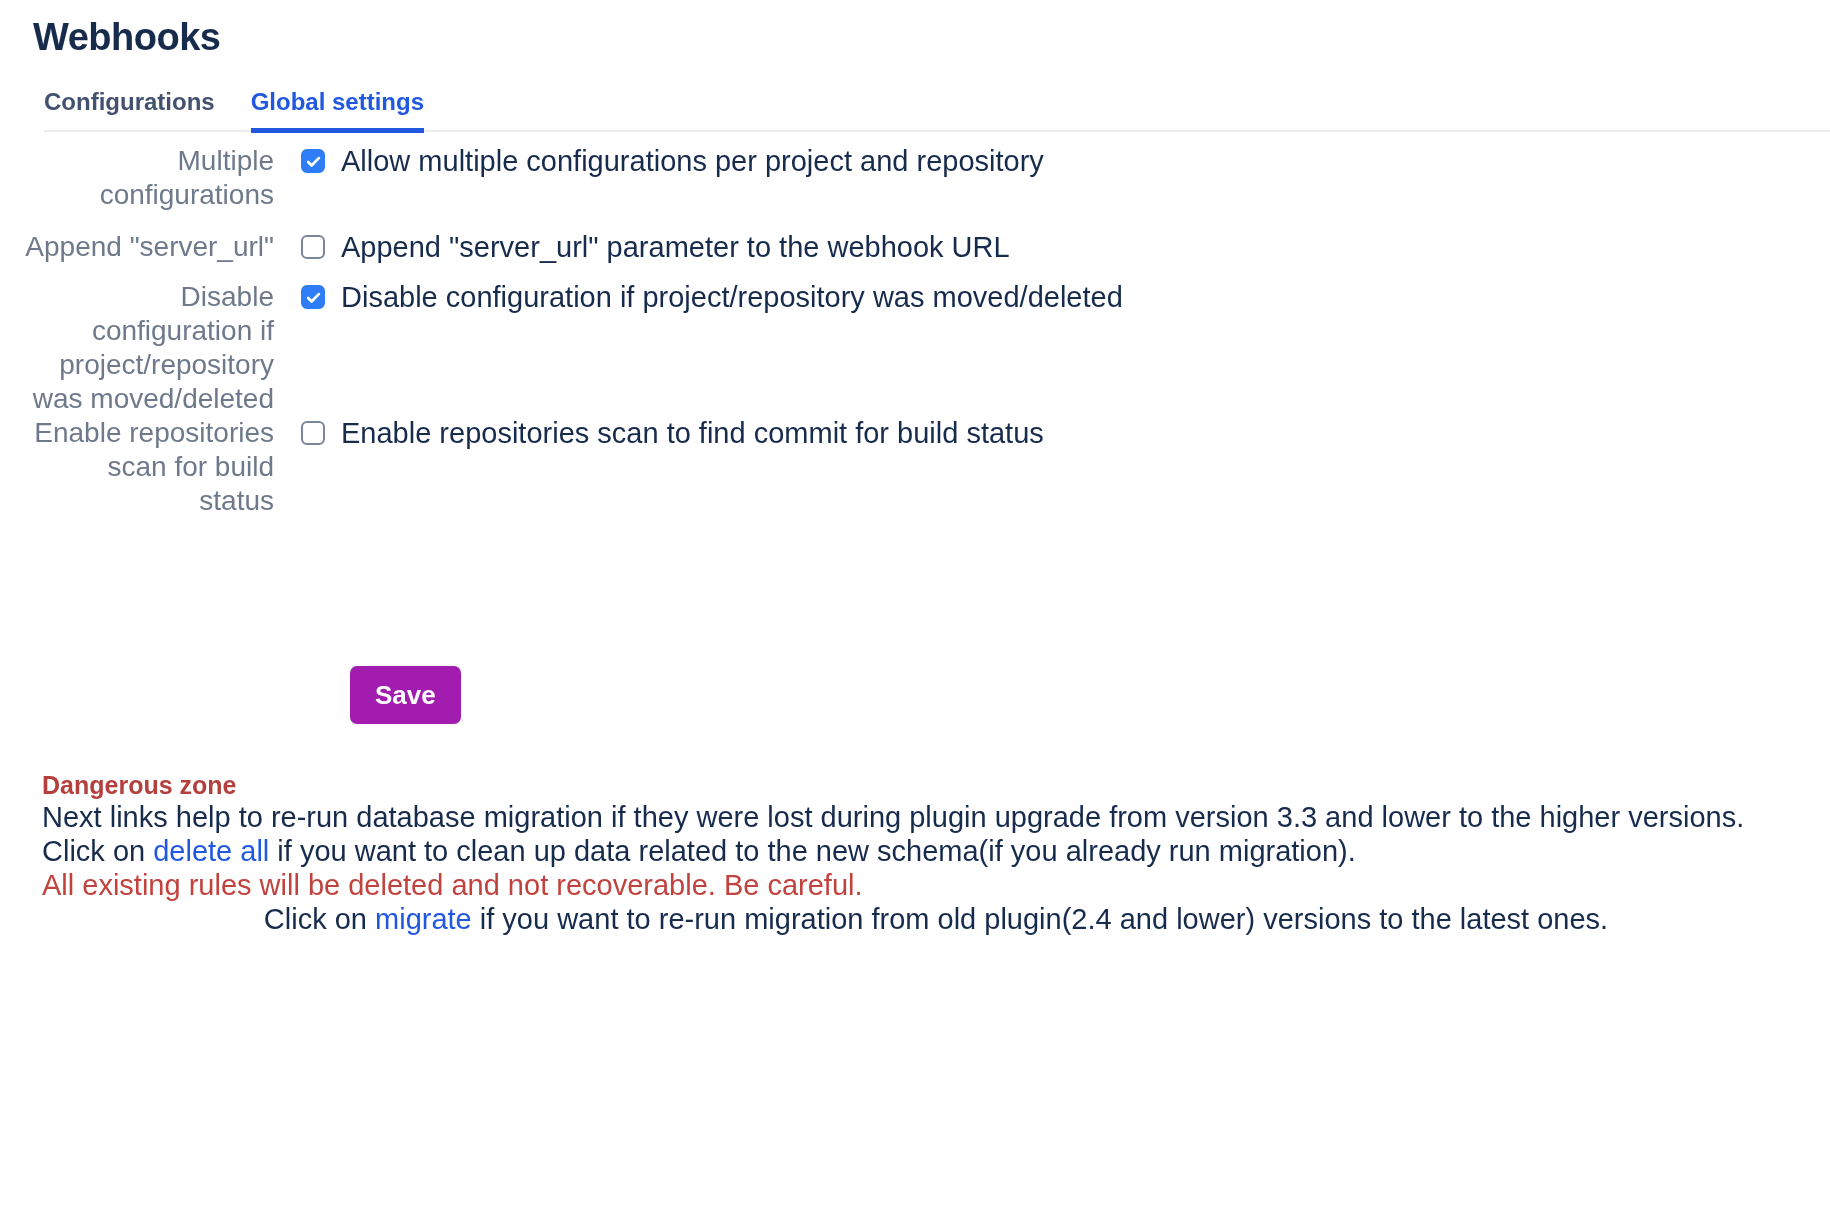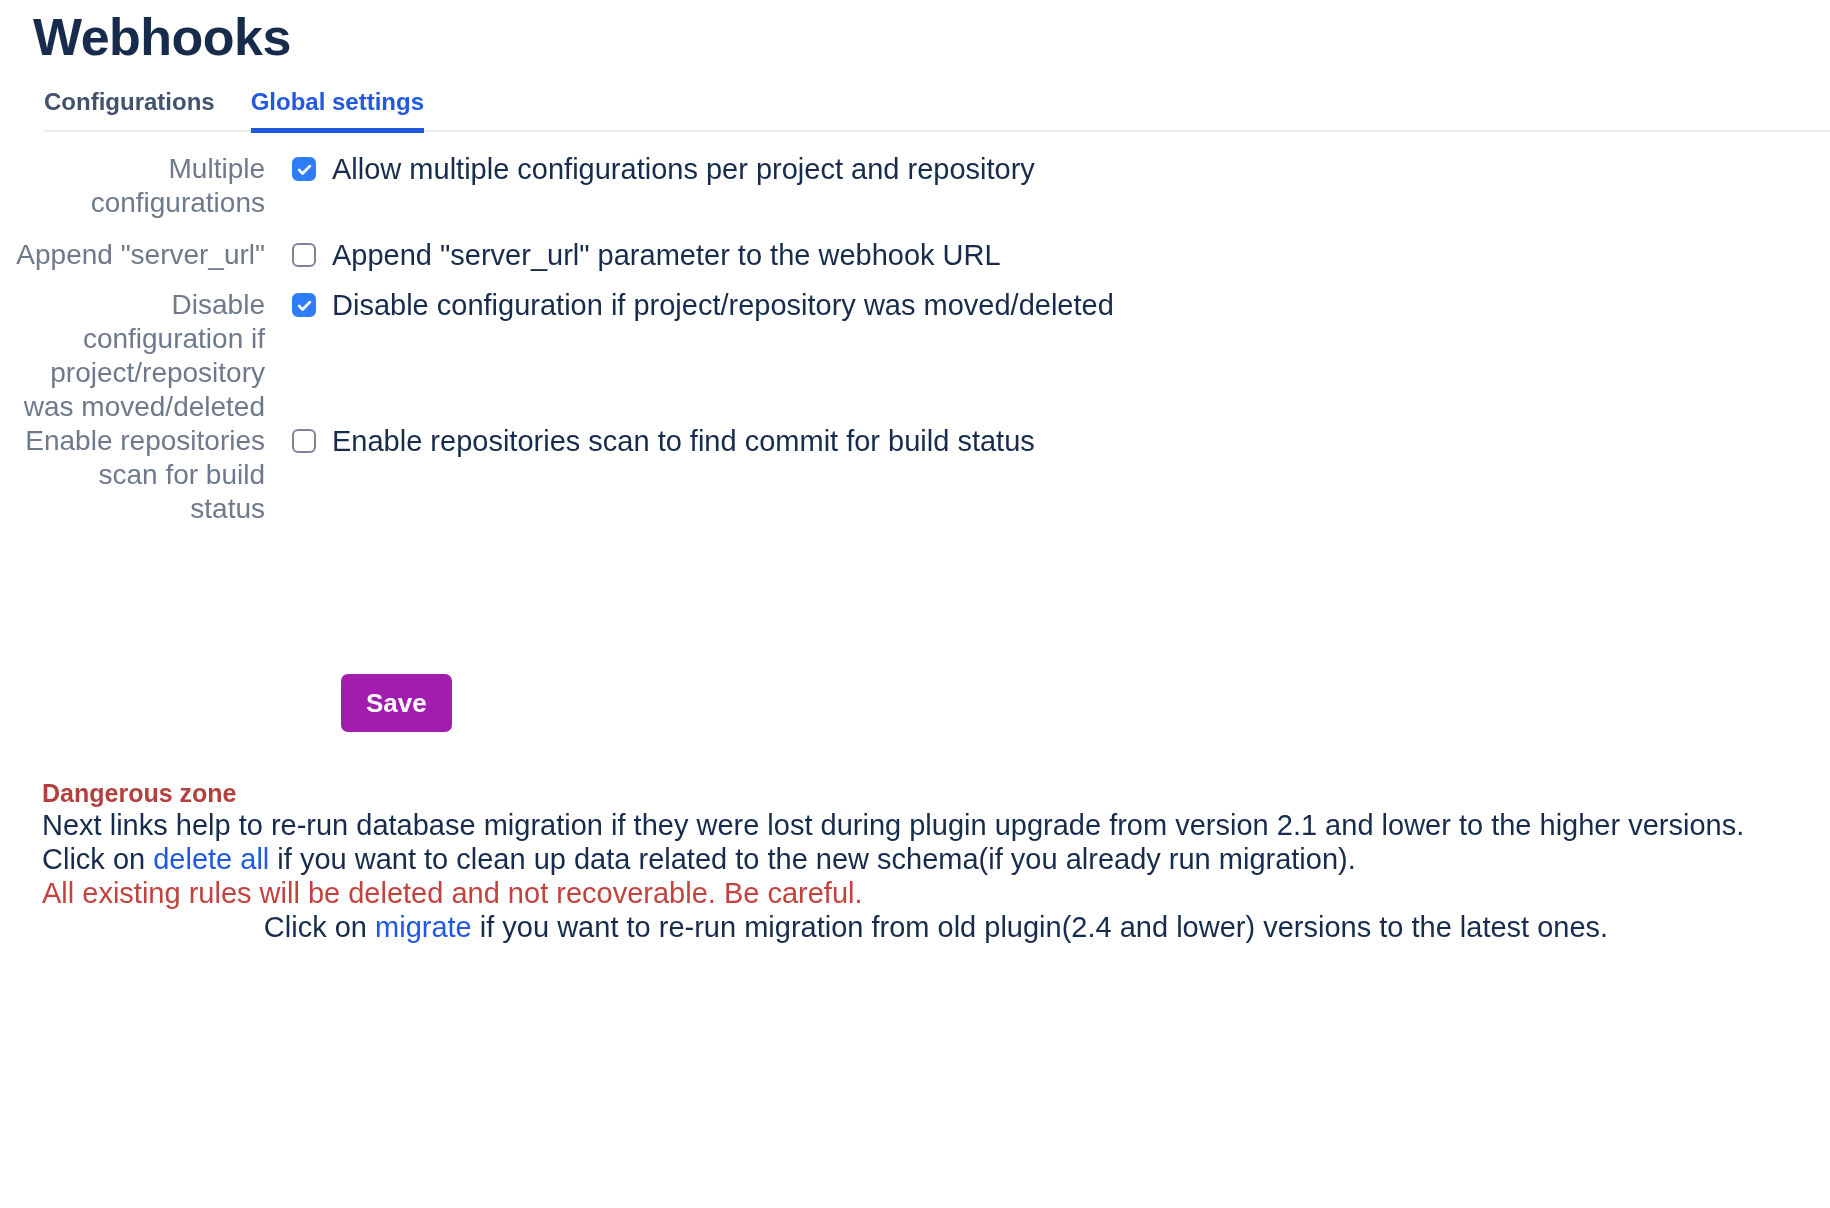--- a/index.html
+++ b/index.html
@@ -11,21 +11,21 @@
     background: #ffffff;
     overflow: hidden;
     font-family: "Liberation Sans", sans-serif;
     color: #172B4D;
   }
   main { display: block; }
 
   
   h1.page-title {
     margin: 14px 0 0 33px;
-    font-size: 52px;
+    font-size: 38px;
     line-height: 46px;
     font-weight: 700;
     letter-spacing: -0.5px;
     color: #172B4D;
   }
 
   
   .tabbar {
     margin: 28px 0 0 44px;
     display: flex;
@@ -44,21 +44,21 @@
     margin-bottom: -3px;
     cursor: pointer;
     white-space: nowrap;
   }
   .tab[data-active="true"] {
     color: #2158E0;
     border-bottom-color: #2158E0;
   }
 
   
-  .form { margin-top: 20px; }
+  .form { margin-top: 12px; padding-left: 9px; }
   .row {
     display: flex;
     align-items: flex-start;
     font-size: 29px;
     line-height: 34px;
   }
   .row-m1 { margin-bottom: 18px; }
   .row-m2 { margin-bottom: 16px; }
   .row-m3 { margin-bottom: 18px; }
   .row-label {
@@ -183,21 +183,21 @@
     <div class="save-row">
       <button class="save-btn">Save</button>
     </div>
 
   </section>
 
   <section class="danger">
 
     <h2 class="danger-heading">Dangerous zone</h2>
 
-    <p class="intro-para">Next links help to re-run database migration if they were lost during plugin upgrade from version 2.1 and lower to the higher versions.</p>
+    <p class="intro-para">Next links help to re-run database migration if they were lost during plugin upgrade from version 3.3 and lower to the higher versions.</p>
 
     <p class="delete-para"><span>Click on </span><a class="link">delete all</a><span> if you want to clean up data related to the new schema(if you already run migration).</span></p>
 
     <p class="warning-para">All existing rules will be deleted and not recoverable. Be careful.</p>
 
     <p class="migrate-para"><span>Click on </span><a class="link">migrate</a><span> if you want to re-run migration from old plugin(2.4 and lower) versions to the latest ones.</span></p>
 
   </section>
 
 </main>

